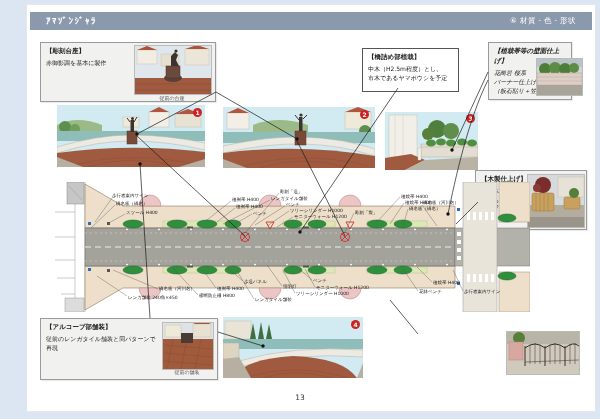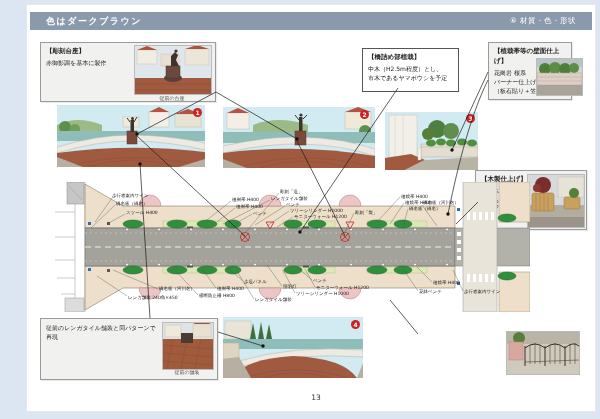--- a/index.html
+++ b/index.html
@@ -12,32 +12,32 @@
   .hdr-sec{font-size:7.5px;letter-spacing:0.5px;}
   .abox{position:absolute;background:#f1f1ef;border:0.6px solid #9a9a9a;box-sizing:border-box;
         padding:4px 5px;font-size:6px;color:#222;line-height:1.5;box-shadow:1px 1px 1px rgba(0,0,0,0.08);}
   .abox.white{background:#fff;border-color:#555;box-shadow:none;}
   .abox-title{font-weight:bold;font-size:6.5px;margin-bottom:1px;}
   .photo{position:absolute;border:0.5px solid #bbb;}
   .pcap{position:absolute;font-size:5px;color:#444;text-align:center;line-height:1;}
   .plbl{position:absolute;font-size:4.5px;color:#222;white-space:nowrap;line-height:1;}
   .badge{position:absolute;width:9px;height:9px;border-radius:50%;background:#cc2222;color:#fff;
          font-size:6px;line-height:9px;text-align:center;font-weight:bold;}
-  .pagenum{position:absolute;left:304px;top:393px;width:24px;text-align:center;font-size:7.5px;color:#333;}
+  .pagenum{position:absolute;left:288px;top:393px;width:24px;text-align:center;font-size:7.5px;color:#333;}
   svg.block{position:absolute;}
   svg.overlay{position:absolute;left:0;top:0;pointer-events:none;}
 </style>
 </head>
 <body>
 
 <div class="canvas">
   <div class="slide"></div>
 
   <div class="hdr">
-    <span class="hdr-title">色はダークブラウン</span>
+    <span class="hdr-title">ｱﾏｿﾞﾝｼﾞｬﾗ</span>
     <span class="hdr-sec">⑥ 材質・色・形状</span>
   </div>
 
   <div class="abox" style="left:40px;top:42px;width:176px;height:60px;">
     <div class="abox-title">【彫刻台座】</div>
     <div>赤御影調を基本に製作</div>
   </div>
   <svg class="photo" style="left:134px;top:45px;" width="76" height="48" viewBox="0 0 76 48">
     <rect width="76" height="48" fill="#dfe7ec"></rect>
     <rect x="2" y="4" width="20" height="14" fill="#f2ede2" stroke="#c9c2b2" stroke-width="0.5"></rect>
@@ -54,21 +54,21 @@
     <circle cx="41" cy="5" r="1.6" fill="#3c332c"></circle>
   </svg>
   <div class="pcap" style="left:134px;top:96px;width:76px;">従前の台座</div>
 
   <div class="abox white" style="left:362px;top:48px;width:97px;height:44px;">
     <div class="abox-title">【橋詰め部植栽】</div>
     <div>中木（H2.5m程度）とし、</div>
     <div>市木であるヤマボウシを予定</div>
   </div>
 
-  <div class="abox" style="left:488px;top:42px;width:84px;height:58px;">
+  <div class="abox" style="left:488px;top:42px;width:84px;height:58px;font-style:italic;">
     <div class="abox-title">【植栽帯等の壁面仕上げ】</div>
     <div>花崗岩 桜系</div>
     <div>バーナー仕上げ</div>
     <div>（板石貼り＋笠石）</div>
   </div>
   <svg class="photo" style="left:536px;top:58px;" width="45" height="36" viewBox="0 0 45 36">
     <rect width="45" height="36" fill="#cfd6cf"></rect>
     <rect x="0" y="0" width="45" height="8" fill="#b9c2c6"></rect>
     <circle cx="8" cy="10" r="6" fill="#4e7d3a"></circle>
       <circle cx="18" cy="9" r="6" fill="#5d8c44"></circle>
@@ -98,20 +98,21 @@
       <line x1="16" y1="18" x2="16" y2="36"></line>
         <line x1="20" y1="18" x2="20" y2="36"></line>
     </g>
     <circle cx="15" cy="10" r="8" fill="#7a2d2a"></circle>
     <circle cx="9" cy="13" r="4" fill="#8a3a34"></circle>
     <rect x="36" y="22" width="16" height="12" rx="2" fill="#c8a15e" stroke="#a87f43" stroke-width="0.6"></rect>
     <circle cx="46" cy="18" r="5" fill="#567f3a"></circle>
   </svg>
 
   <div class="abox" style="left:40px;top:318px;width:178px;height:62px;">
+    <div class="abox-title">【アルコーブ部舗装】</div>
     <div style="width:115px;">従前のレンガタイル舗装と同パターンで再現</div>
   </div>
   <svg class="photo" style="left:162px;top:322px;" width="50" height="46" viewBox="0 0 50 46">
     <rect width="50" height="46" fill="#dfe3e8"></rect>
     <rect x="2" y="2" width="16" height="12" fill="#efe9da" stroke="#c5beae" stroke-width="0.5"></rect>
     <rect x="30" y="1" width="18" height="13" fill="#e8e0d0" stroke="#c5beae" stroke-width="0.5"></rect>
     <polygon points="30,1 39,-3 48,1" fill="#a8543c"></polygon>
     <rect x="0" y="16" width="50" height="30" fill="#a05a3c"></rect>
     <g stroke="#8a4a30" stroke-width="0.4">
       <line x1="0" y1="22" x2="50" y2="26"></line>

